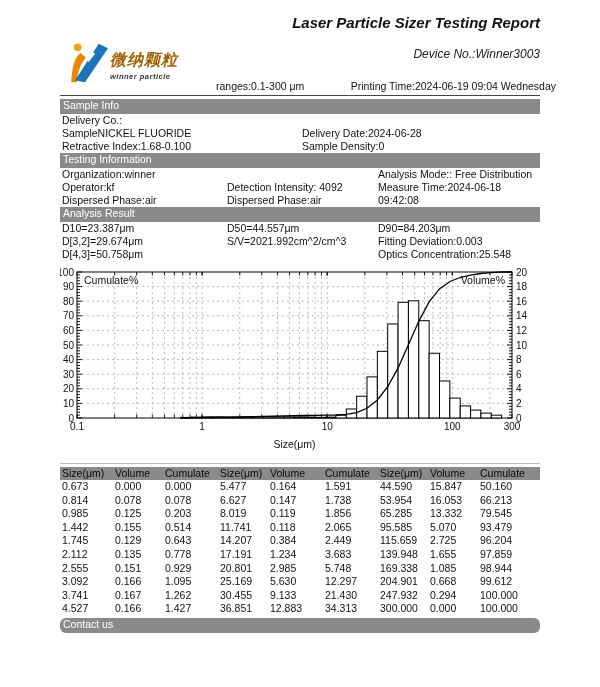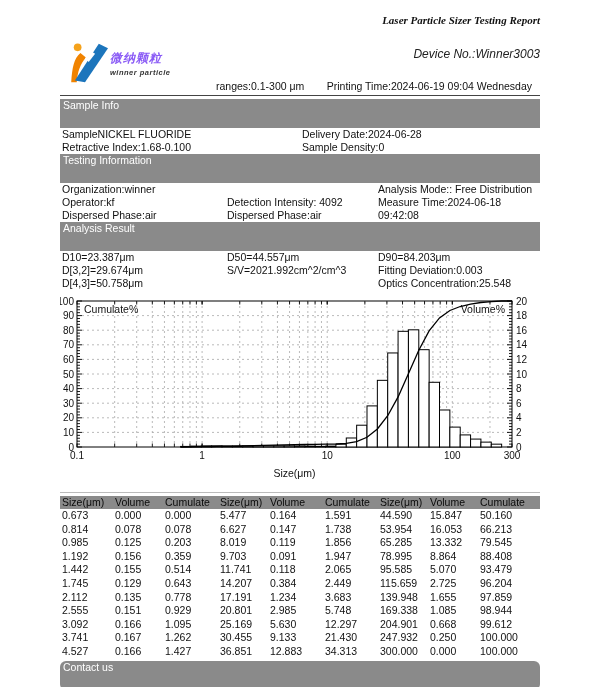--- a/index.html
+++ b/index.html
@@ -1,33 +1,33 @@
 <!DOCTYPE html>
 <html><head>
 <meta charset="utf-8">
 <style>
   * { margin:0; padding:0; box-sizing:border-box; }
   body { background:#e8e8e8; font-family:"Liberation Sans", sans-serif; }
   .page { position:relative; width:600px; height:687px; background:#ffffff; margin:0 auto; overflow:hidden; }
 
   
-  .report-title { position:absolute; top:14px; right:60px; font-size:11px; font-weight:bold; font-style:italic; color:#111;font-family:Liberation Serif, serif; }
+  .report-title { position:absolute; top:14px; right:60px; font-size:15px; font-weight:bold; font-style:italic; color:#111; }
   .device-no    { position:absolute; top:47px; right:60px; font-size:12px; font-style:italic; color:#222;margin-left:36px; }
   .logo { position:absolute; left:62px; top:40px; display:flex; align-items:flex-start; }
   .logo svg { width:46px; height:46px; }
   .logo-text { margin-top:10px; margin-left:2px; }
-  .logo-cn { font-size:12px; font-weight:bold; font-style:italic; color:#8b5cf6; letter-spacing:1px; }
+  .logo-cn { font-size:16px; font-weight:bold; font-style:italic; color:#a16207; letter-spacing:1px; }
   .logo-en { font-size:7.5px; font-weight:bold; font-style:italic; color:#333; letter-spacing:0.5px; margin-top:1px; }
   .ranges-text   { position:absolute; left:186px; top:80px; font-size:10.5px; color:#111;padding-left:30px; }
-  .printing-time { position:absolute; right:68px; top:80px; font-size:10.5px; color:#111; }
+  .printing-time { position:absolute; right:44px; top:80px; font-size:10.5px; color:#111; }
   .top-rule { position:absolute; left:60px; right:60px; top:95px; height:0; border-top:1px solid #444; }
 
   
   .main { position:absolute; left:60px; top:99px; width:480px; }
-  .section-bar { height:29px; line-height:13px; background:#8a8a8a; color:#ffffff; font-size:10.5px; padding-left:3px; }
+  .section-bar { height:15px; line-height:13px; background:#8a8a8a; color:#ffffff; font-size:10.5px; padding-left:3px; }
   .info-row { position:relative; height:13px; line-height:13px; font-size:10.5px; color:#111; }
   .info-row .c1 { position:absolute; left:2px; }
   .info-row .c2 { position:absolute; left:242px; }
   .info-row .c2b{ position:absolute; left:167px; }
   .info-row .c3 { position:absolute; left:318px; }
 
   
   .chart-wrap { width:480px; height:200px; }
   .chart-wrap svg { display:block; }
 
@@ -62,20 +62,23 @@
     </div>
   </div>
 
   <div class="ranges-text">ranges:0.1-300 μm</div>
   <div class="printing-time">Printing Time:2024-06-19 09:04 Wednesday</div>
   <div class="top-rule"></div>
 
   <div class="main">
 
     <div class="section-bar">Sample Info</div>
+    <div class="info-row">
+      <span class="c1">Delivery Co.:</span>
+    </div>
     <div class="info-row">
       <span class="c1">SampleNICKEL FLUORIDE</span>
       <span class="c2">Delivery Date:2024-06-28</span>
     </div>
     <div class="info-row">
       <span class="c1">Retractive Index:1.68-0.100</span>
       <span class="c2">Sample Density:0</span>
     </div>
 
     <div class="section-bar">Testing Information</div>
@@ -424,31 +427,20 @@
             <span>0.125</span>
             <span>0.203</span>
             <span>8.019</span>
             <span>0.119</span>
             <span>1.856</span>
             <span>65.285</span>
             <span>13.332</span>
             <span>79.545</span>
           </div>
           <div class="trow">
-            <span>1.192</span>
-            <span>0.156</span>
-            <span>0.359</span>
-            <span>9.703</span>
-            <span>0.091</span>
-            <span>1.947</span>
-            <span>78.995</span>
-            <span>8.864</span>
-            <span>88.408</span>
-          </div>
-          <div class="trow">
             <span>1.442</span>
             <span>0.155</span>
             <span>0.514</span>
             <span>11.741</span>
             <span>0.118</span>
             <span>2.065</span>
             <span>95.585</span>
             <span>5.070</span>
             <span>93.479</span>
           </div>
@@ -497,21 +489,21 @@
             <span>99.612</span>
           </div>
           <div class="trow">
             <span>3.741</span>
             <span>0.167</span>
             <span>1.262</span>
             <span>30.455</span>
             <span>9.133</span>
             <span>21.430</span>
             <span>247.932</span>
-            <span>0.250</span>
+            <span>0.294</span>
             <span>100.000</span>
           </div>
           <div class="trow">
             <span>4.527</span>
             <span>0.166</span>
             <span>1.427</span>
             <span>36.851</span>
             <span>12.883</span>
             <span>34.313</span>
             <span>300.000</span>

